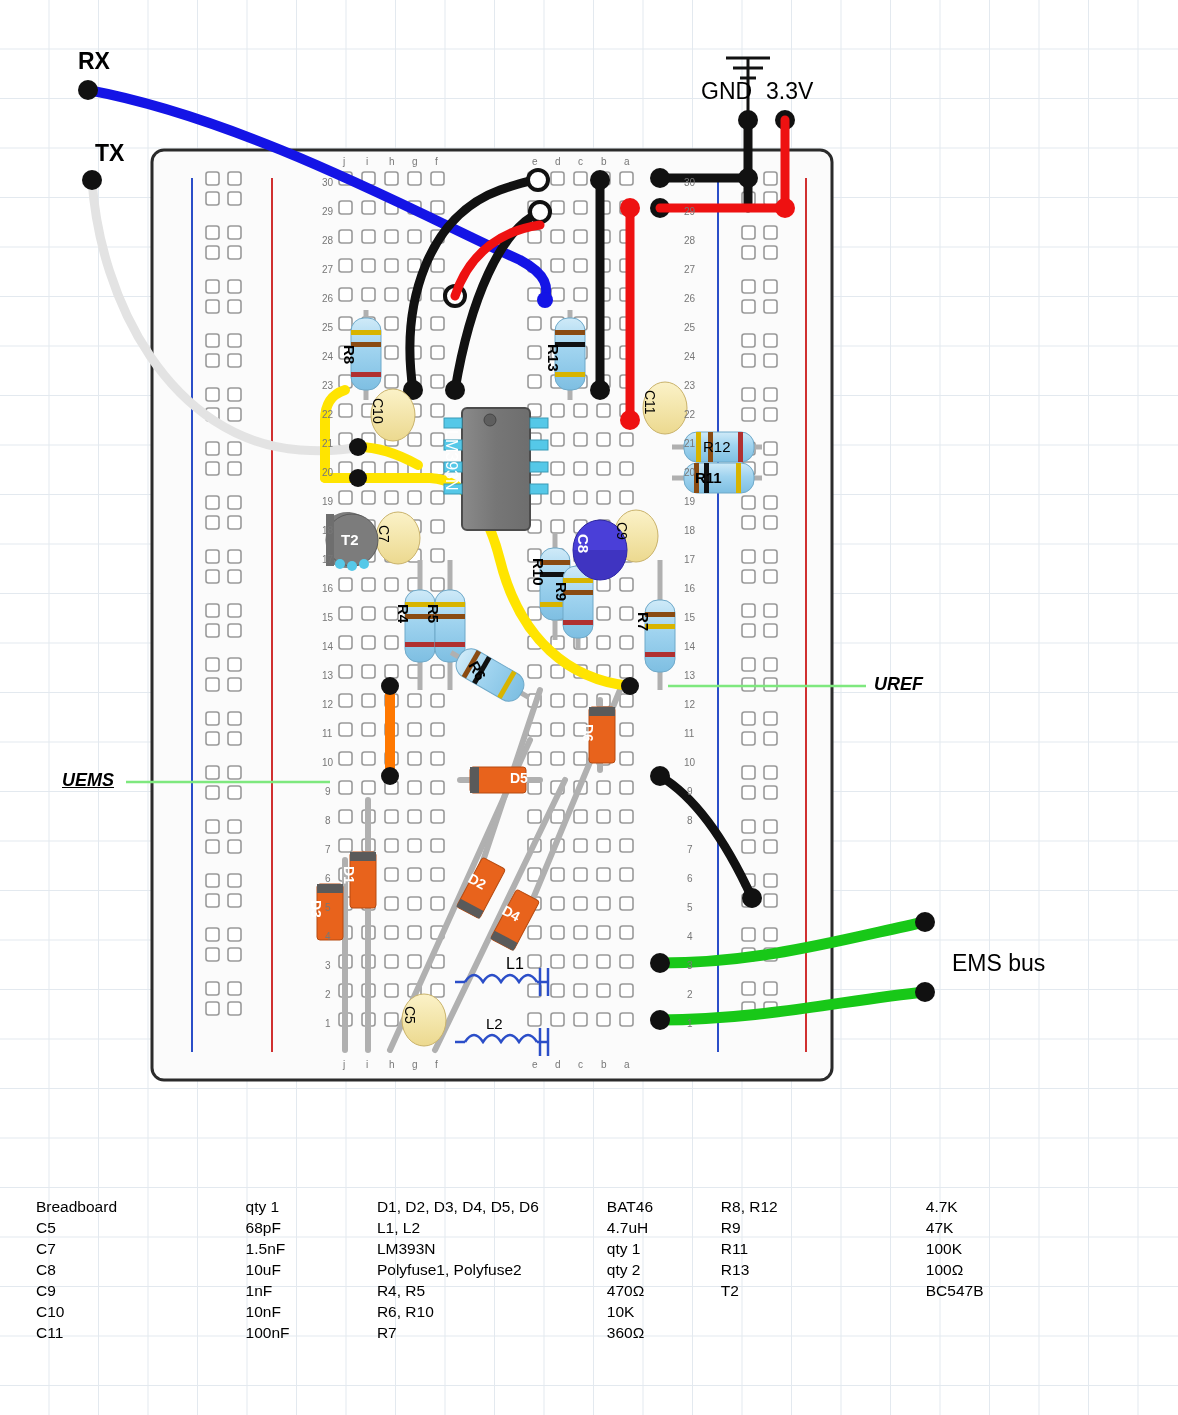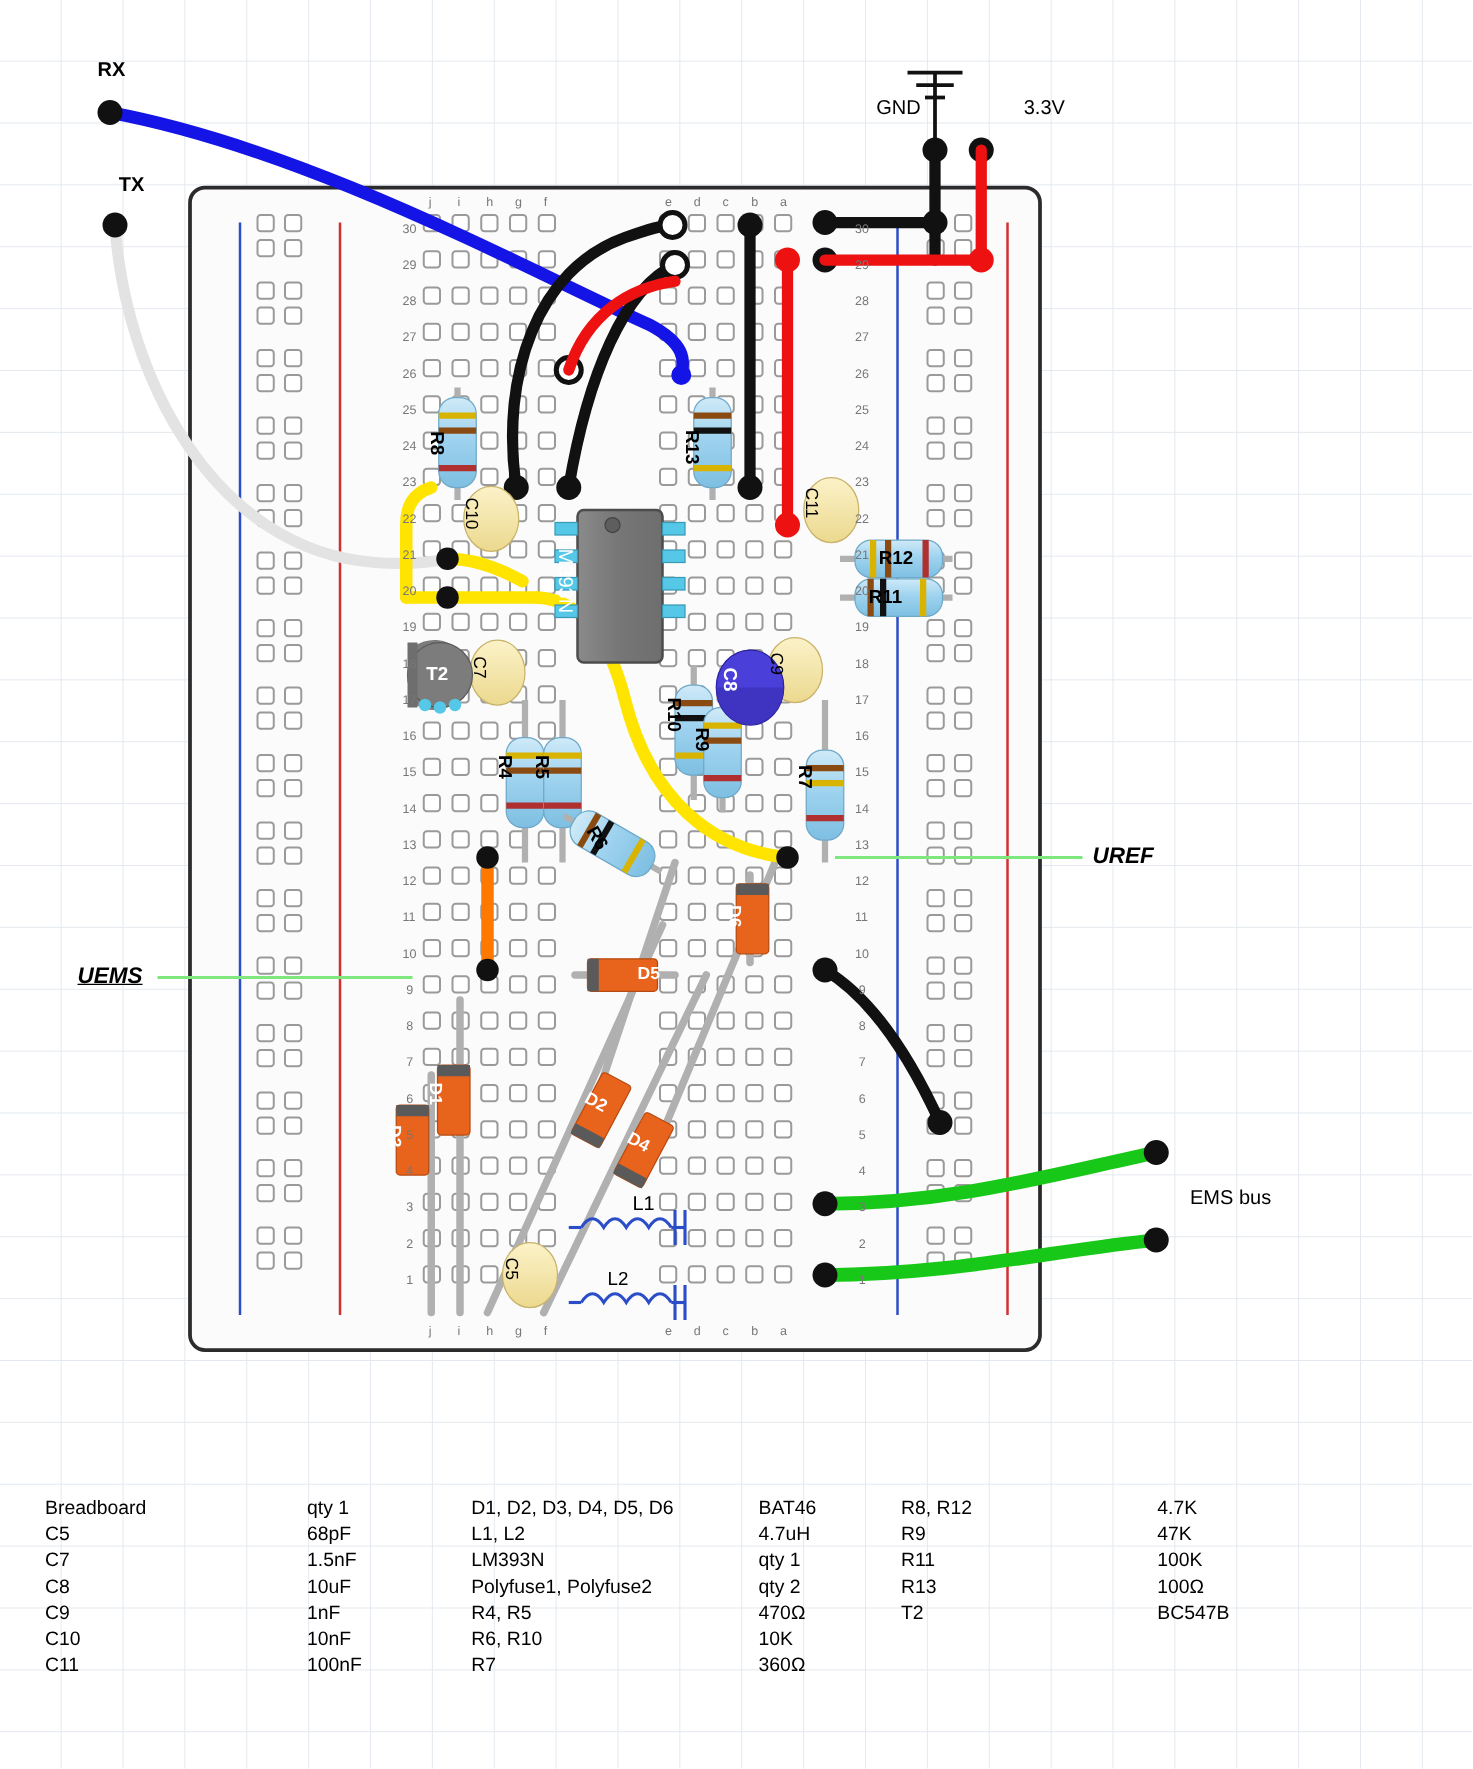--- a/index.html
+++ b/index.html
@@ -15,21 +15,21 @@
     position:absolute;left:0;top:0;width:1178px;height:1415px;
     background-image:
       linear-gradient(to right, #e3e9ef 1px, transparent 1px),
       linear-gradient(to bottom, #e3e9ef 1px, transparent 1px);
     background-size:49.5px 49.5px;
     background-position:-1px -1px;
   }
   #stage{position:absolute;left:0;top:0;width:1178px;height:1415px;}
   svg#art{position:absolute;left:0;top:0;width:1178px;height:1415px;}
 
-  .lbl{position:absolute;font-size:16px;color:#000;white-space:nowrap;}
+  .lbl{position:absolute;font-size:23px;color:#000;white-space:nowrap;}
   .lbl-b{font-weight:bold;font-style:italic;font-size:18px;}
 
   
   #parts{
     position:absolute;left:0;top:1198px;width:1042px;
     font-size:15.5px;color:#000;
   }
   #parts table{border-collapse:collapse;}
   #parts td{padding:0 0 3px 0;vertical-align:top;white-space:nowrap;}
   .c1{width:240px;padding-left:36px !important;}
@@ -518,30 +518,30 @@
         <text x="555" y="1068">d</text>
         <text x="578" y="1068">c</text>
     <text x="601" y="1068">b</text>
         <text x="624" y="1068">a</text>
   </g>
 </svg>
 
 <div class="lbl" style="left:78px;top:48px;font-weight:bold;">RX</div>
 <div class="lbl" style="left:78px;top:140px;font-weight:bold;margin-left:17px;">TX</div>
 <div class="lbl" style="left:701px;top:78px;">GND</div>
-<div class="lbl" style="left:819px;top:78px;">3.3V</div>
+<div class="lbl" style="left:766px;top:78px;">3.3V</div>
 <div class="lbl lbl-b" style="left:874px;top:674px;">UREF</div>
 <div class="lbl lbl-b" style="left:62px;top:770px;text-decoration:underline;">UEMS</div>
 <div class="lbl" style="left:952px;top:950px;">EMS bus</div>
 
 <div class="lbl" style="left:460px;top:430px;transform:rotate(90deg);transform-origin:left top;font-size:16px;color:#fff;">LM393N</div>
 
 <div class="lbl" style="left:358px;top:345px;transform:rotate(90deg);transform-origin:left top;font-size:15px;font-weight:bold;">R8</div>
 <div class="lbl" style="left:562px;top:344px;transform:rotate(90deg);transform-origin:left top;font-size:15px;font-weight:bold;">R13</div>
-<div class="lbl" style="left:703px;top:438px;font-size:15px;font-weight:bold;">R12</div>
+<div class="lbl" style="left:703px;top:438px;font-size:15px;font-weight:normal;">R12</div>
 <div class="lbl" style="left:695px;top:469px;font-size:15px;font-weight:bold;">R11</div>
 <div class="lbl" style="left:547px;top:558px;transform:rotate(90deg);transform-origin:left top;font-size:15px;font-weight:bold;">R10</div>
 <div class="lbl" style="left:570px;top:582px;transform:rotate(90deg);transform-origin:left top;font-size:15px;font-weight:bold;">R9</div>
 <div class="lbl" style="left:652px;top:612px;transform:rotate(90deg);transform-origin:left top;font-size:15px;font-weight:bold;">R7</div>
 <div class="lbl" style="left:412px;top:604px;transform:rotate(90deg);transform-origin:left top;font-size:15px;font-weight:bold;">R4</div>
 <div class="lbl" style="left:442px;top:604px;transform:rotate(90deg);transform-origin:left top;font-size:15px;font-weight:bold;">R5</div>
 <div class="lbl" style="left:480px;top:658px;transform:rotate(60deg);transform-origin:left top;font-size:15px;font-weight:bold;">R6</div>
 
 <div class="lbl" style="left:386px;top:398px;transform:rotate(90deg);transform-origin:left top;font-size:14px;">C10</div>
 <div class="lbl" style="left:658px;top:390px;transform:rotate(90deg);transform-origin:left top;font-size:14px;">C11</div>

